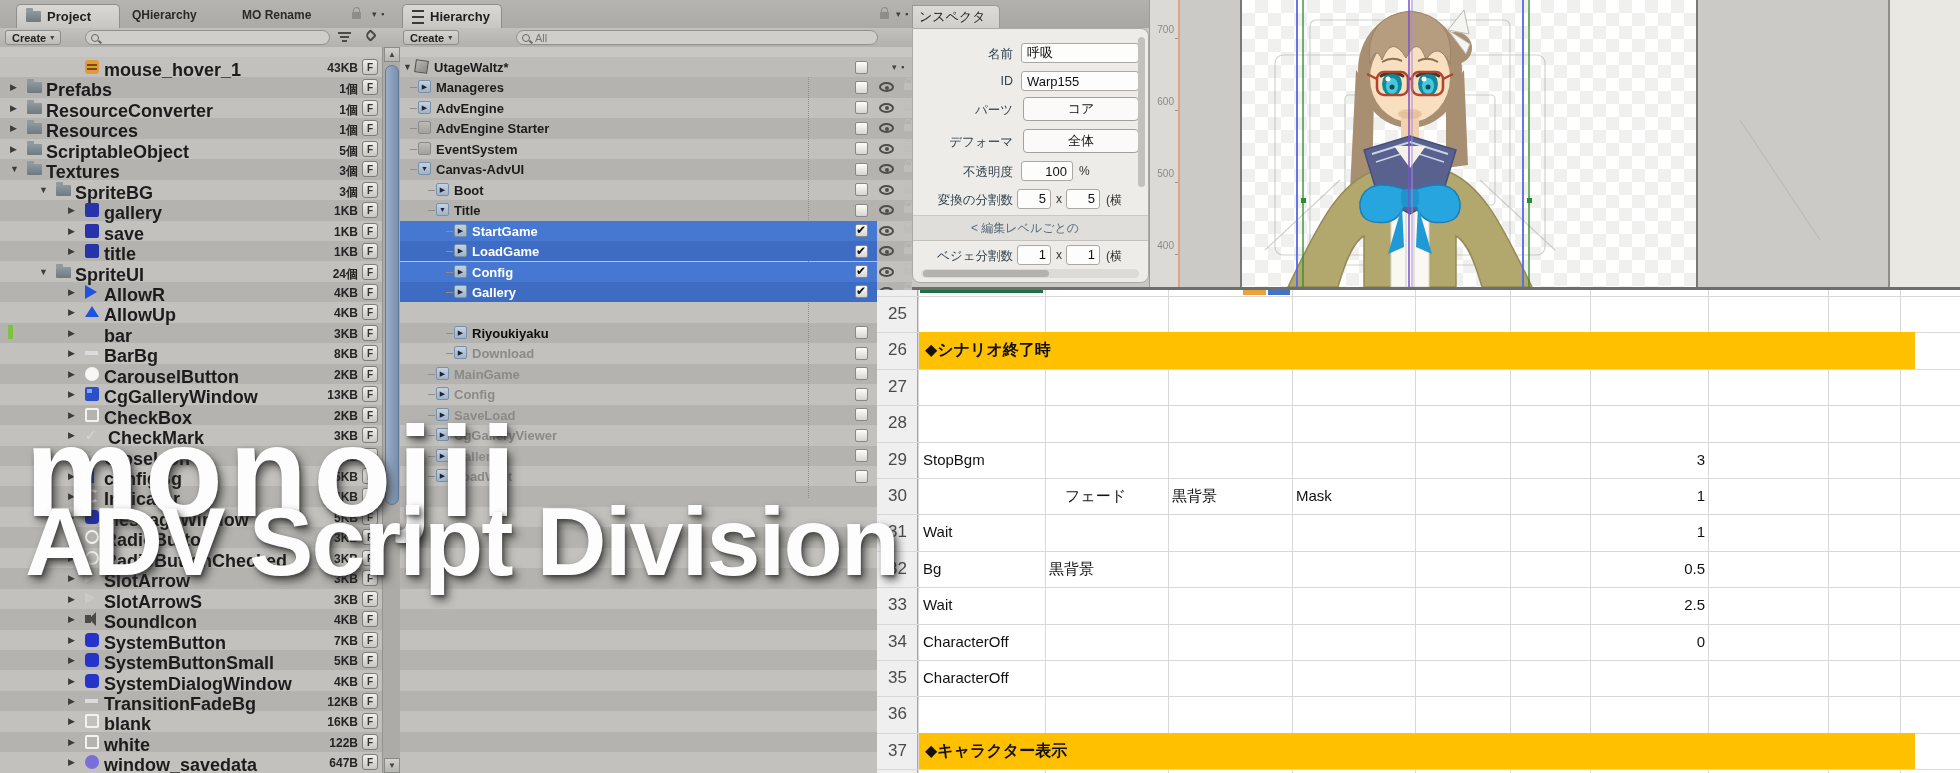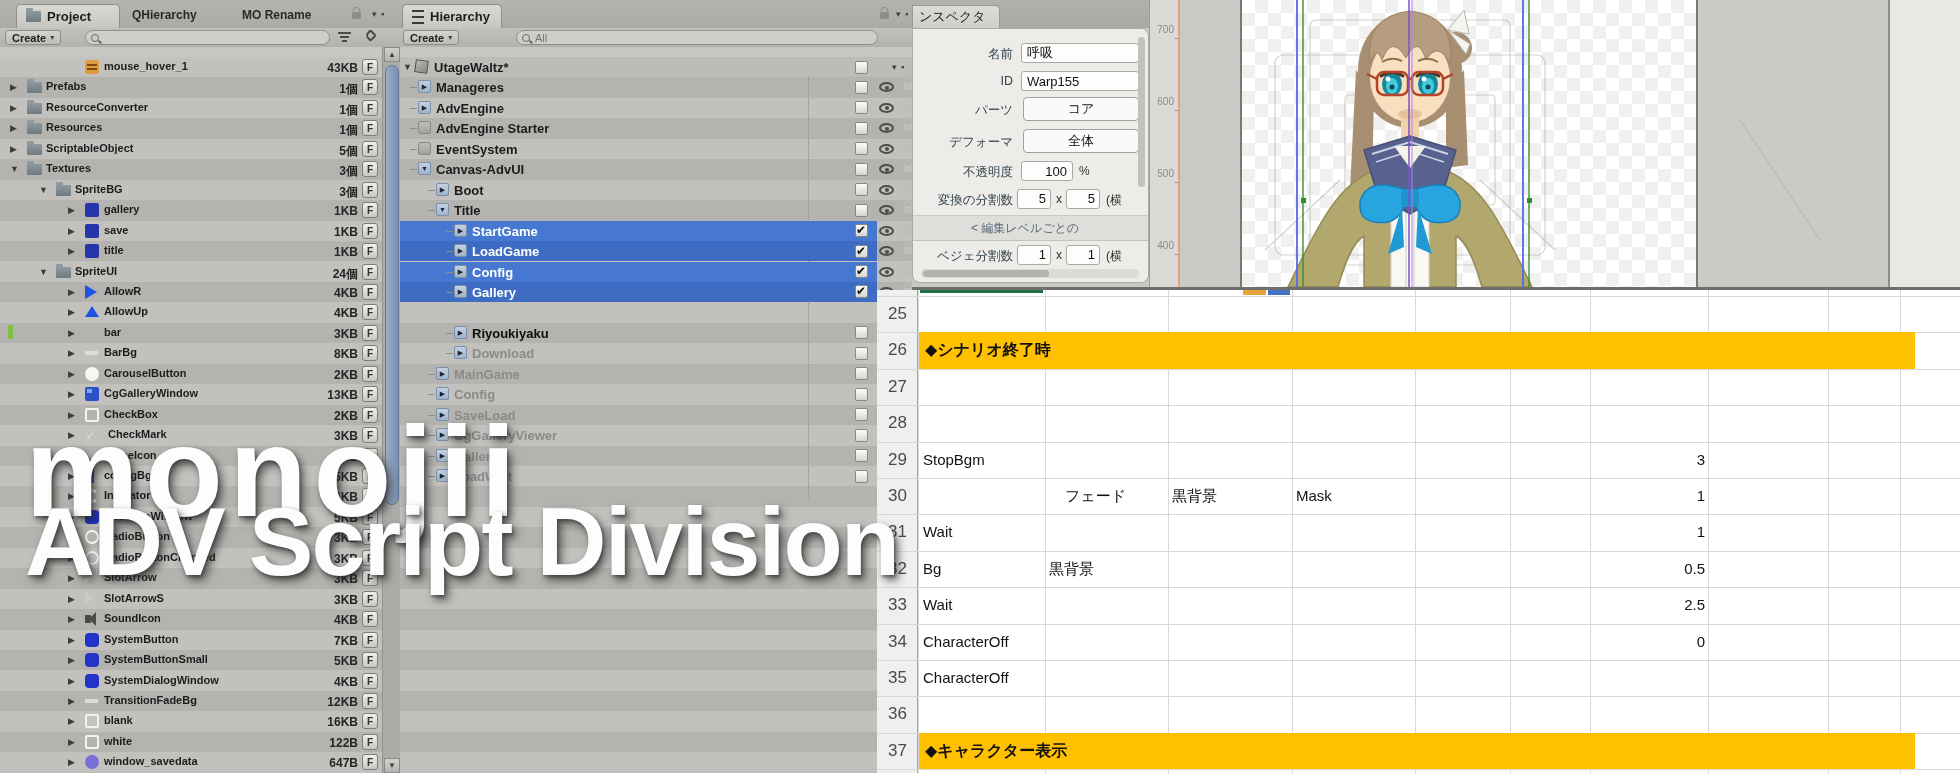--- a/index.html
+++ b/index.html
@@ -25,21 +25,21 @@
   .ilock{width:9px;height:7px;background:#8E8D89;border-radius:1px;}
   .ilock::before{content:"";position:absolute;left:1px;top:-5px;width:5px;height:5px;border:1.5px solid #8E8D89;border-bottom:none;border-radius:4px 4px 0 0;}
   .imenu{font-size:9px;color:#3E3E3E;letter-spacing:1px;}
   .stripbg{left:0;top:47px;width:100%;height:726px;
      background:repeating-linear-gradient(180deg,#C2C1BD 0px,#C2C1BD 20.45px,#B4B3AF 20.45px,#B4B3AF 40.9px);
      background-position:0 10px;}
   .stripcap{left:0;top:47px;width:100%;height:10px;background:#C8C7C3;}
   
   .prow,.hrow{position:absolute;left:0;width:100%;height:20.45px;}
   .parrow{position:absolute;top:5px;font-size:9px;color:#3C3C3C;}
-  .plabel{position:absolute;top:3px;font-size:11px;font-weight:700;color:#1C1C1C;white-space:nowrap;}
+  .plabel{position:absolute;top:3px;font-size:18px;font-weight:700;color:#1C1C1C;white-space:nowrap;}
   .psize{position:absolute;left:296px;top:4px;width:62px;text-align:right;font-size:12px;font-weight:700;color:#252525;}
   .fbtn{position:absolute;left:362px;top:2px;width:16px;height:16px;background:linear-gradient(#F0EFEB,#C8C7C3);
         border:1px solid #7E7D79;border-radius:3px;font-size:10px;font-weight:700;color:#333;text-align:center;line-height:15px;box-sizing:border-box;}
   .pi{position:absolute;top:3px;width:14px;height:14px;}
   .i-folder{width:15px;height:11px;top:5px;background:linear-gradient(#8E9AA0,#6E7A80);border-radius:1px;}
   .i-folder::before{content:"";position:absolute;left:0;top:-3px;width:7px;height:3px;background:#8E9AA0;border-radius:1px 1px 0 0;}
   .i-sprite-orange{background:#E09C3C;border-radius:3px;}
   .i-sprite-orange::before{content:"";position:absolute;left:2px;top:4px;width:10px;height:2px;background:#7A4A10;box-shadow:0 4px 0 #7A4A10;}
   .i-square-blue{background:#2733A8;border-radius:2px;}
   .i-tri-right{width:0;height:0;border-left:12px solid #1E52E0;border-top:7px solid transparent;border-bottom:7px solid transparent;}

